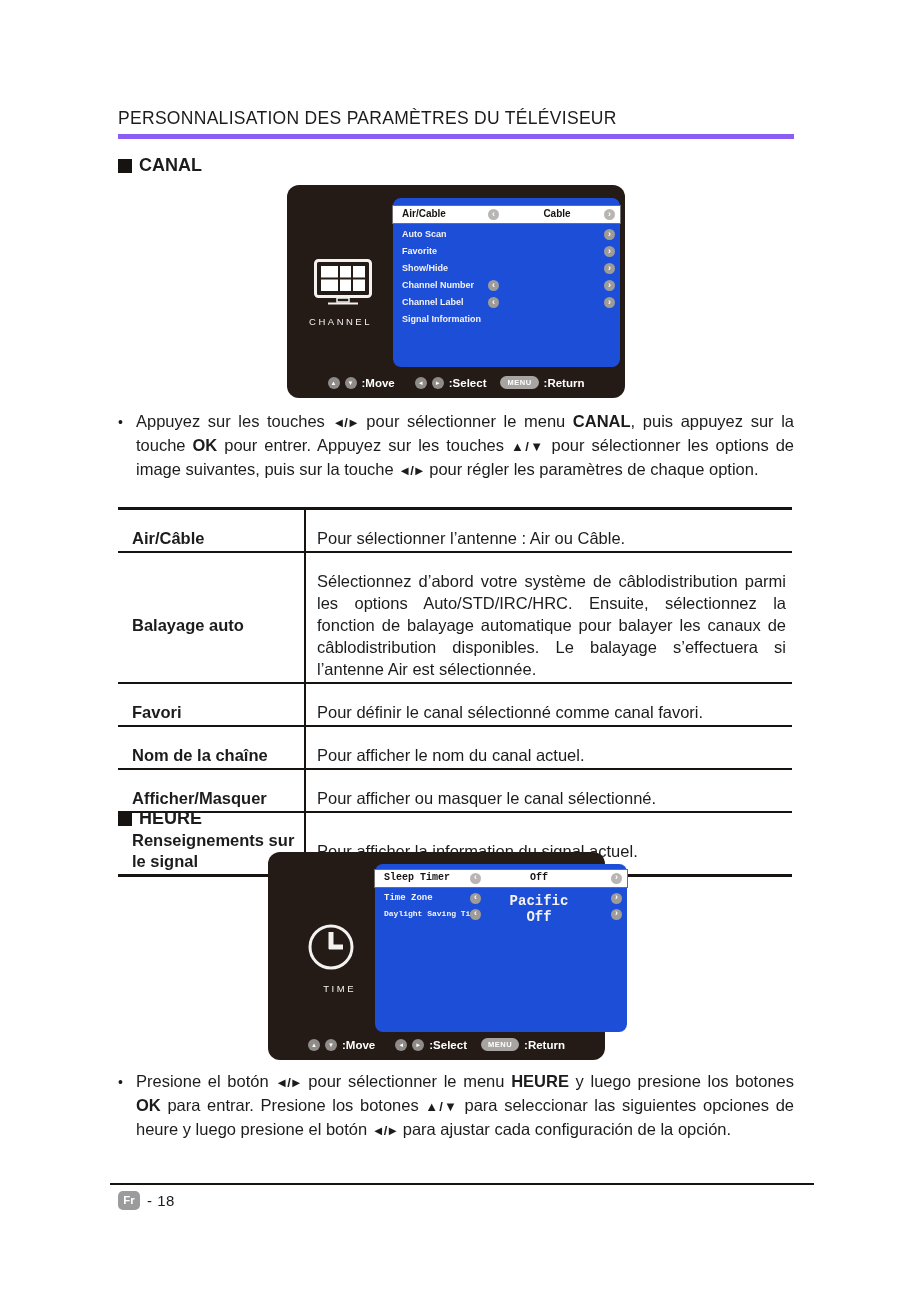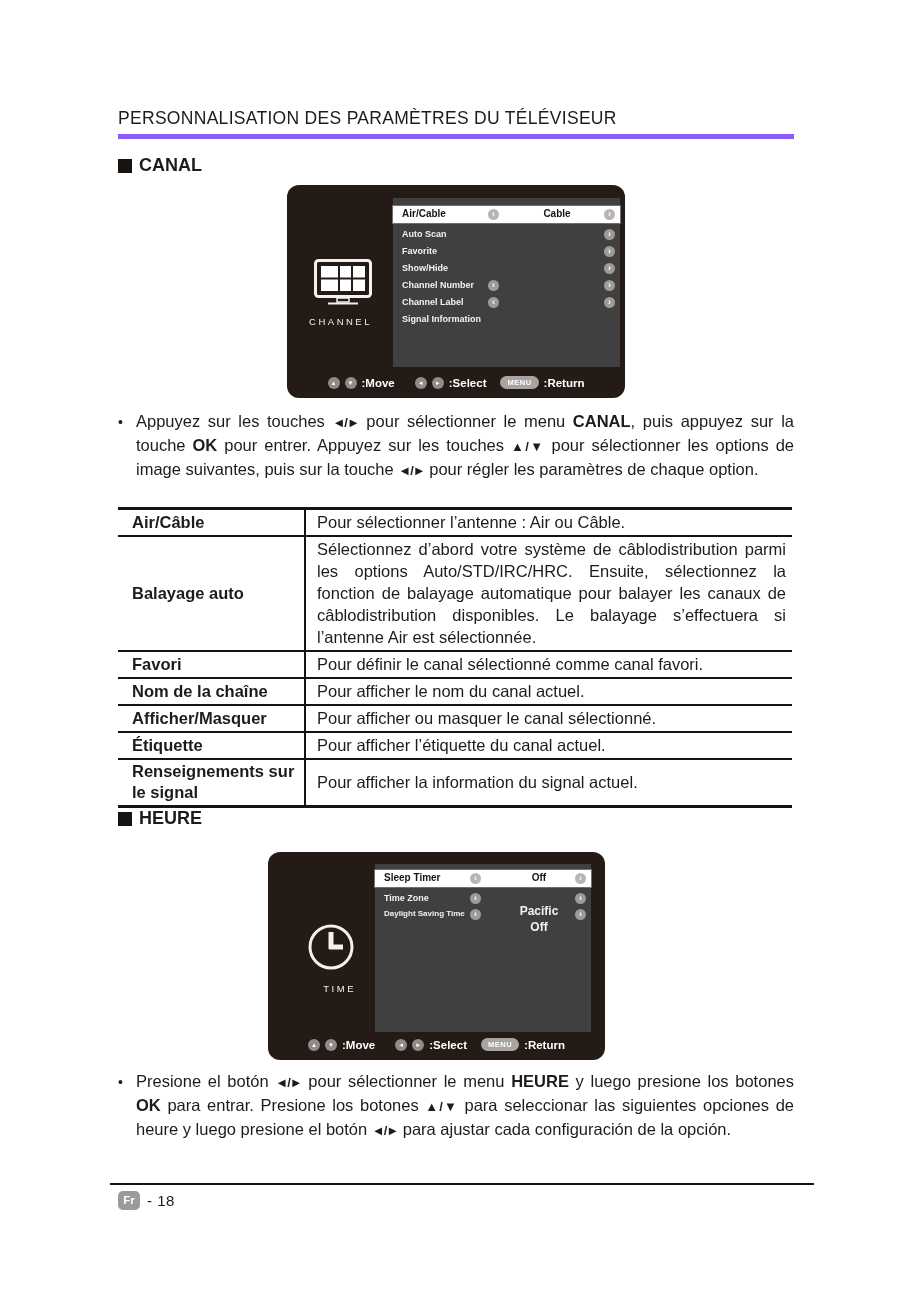--- a/index.html
+++ b/index.html
@@ -20,32 +20,32 @@
 
   
   .sec-head { display:flex; align-items:center; gap:7px; font-weight:700; font-size:18px; }
   .sec-square { width:14px; height:14px; background:#171310; display:inline-block; }
 
   
   .tv-frame {
     background:#241a16; border-radius:12px;
   }
   .tv-panel {
-    position:absolute; background:#404040;
+    position:absolute; background:#1d4ed8;border-radius:8px;
   }
   .menu-row { position:absolute; left:0; width:100%; height:14px; }
   .menu-row .mlabel {
     position:absolute; left:9px; top:1px;
     font-size:9px; font-weight:700; color:#f4f2f0; white-space:nowrap;
   }
   .menu-row.hl { background:#ffffff; height:17px; box-shadow:0 0 0 1px #6e6e6e; }
   .menu-row.hl .mlabel { color:#171310; font-size:10px; top:2px; }
   .menu-row .mvalue {
-    position:absolute; left:128px; width:72px; top:12px; text-align:center;
-    font-size:12px; font-weight:700; color:#f4f2f0; white-space:nowrap;
+    position:absolute; left:128px; width:72px; top:1px; text-align:center;
+    font-size:14px; font-weight:700; color:#f4f2f0; white-space:nowrap;
   }
   .menu-row.hl .mvalue { color:#171310; font-size:10px; top:2px; }
   .circ {
     position:absolute; width:11px; height:11px; border-radius:50%;
     background:#9e9b98; color:#ffffff; font-size:9px; line-height:10px;
     text-align:center; font-weight:700; top:1px;
   }
   .menu-row.hl .circ { background:#b9b5b2; top:3px; }
   .circ.l { left:95px; }
   .circ.r { right:5px; }
@@ -72,21 +72,21 @@
   .bullet-para { display:flex; font-size:16.5px; line-height:22px; text-align:justify; }
   .bullet-dot { width:18px; flex:0 0 18px; font-size:14px; padding-top:1px; }
   .bullet-para b { font-weight:700; }
   .tri { font-size:13px; font-weight:700; letter-spacing:-1px; }
 
   
   table.opts {
     border-collapse:collapse; width:674px; table-layout:fixed;
     font-size:16.5px; line-height:22px;
   }
-  table.opts td { vertical-align:middle; border-bottom:2px solid #171310; padding:1px 6px 2px 14px; }
+  table.opts td { vertical-align:middle; border-bottom:2px solid #171310; padding:17px 6px 2px 14px; }
   table.opts tr:first-child td { border-top:3px solid #171310; }
   table.opts tr:last-child td { border-bottom:3px solid #171310; }
   table.opts td.opt { width:187px; font-weight:700; border-right:2px solid #171310; line-height:21px; }
   table.opts td.desc { padding-left:11px; text-align:justify;margin-left:8px; }
 
   
   .footer-rule { left:110px; top:1183px; width:704px; height:2px; background:#171310; }
   .footer { left:118px; top:1191px; display:flex; align-items:center; gap:7px; }
   .lang-badge {
     background:#9b9b9b; color:#ffffff; font-size:11.5px; font-weight:700;
@@ -187,24 +187,20 @@
   </tr>
   <tr>
     <td class="opt">Nom de la chaîne</td>
     <td class="desc">Pour afficher le nom du canal actuel.</td>
   </tr>
   <tr>
     <td class="opt">Afficher/Masquer</td>
     <td class="desc">Pour afficher ou masquer le canal sélectionné.</td>
   </tr>
   <tr>
-    <td class="opt">Étiquette</td>
-    <td class="desc">Pour afficher l’étiquette du canal actuel.</td>
-  </tr>
-  <tr>
     <td class="opt">Renseignements sur le signal</td>
     <td class="desc">Pour afficher la information du signal actuel.</td>
   </tr>
 </tbody>
   </table>
 
 <div class="abs sec-head" style="left:118px; top:808px;">
   <span class="sec-square"></span>
   <span>HEURE</span>
 </div>
@@ -212,21 +208,21 @@
 <div class="abs tv-frame" style="left:268px; top:852px; width:337px; height:208px;">
   <div class="tv-icon-block" style="left:18px; top:70px; width:70px;">
     <svg width="50" height="50" viewBox="0 0 50 50">
       <circle cx="25" cy="25" r="21" fill="none" stroke="#f4f2f0" stroke-width="3"></circle>
       <line x1="25" y1="10" x2="25" y2="27" stroke="#f4f2f0" stroke-width="5"></line>
       <line x1="23" y1="25" x2="37" y2="25" stroke="#f4f2f0" stroke-width="5"></line>
     </svg>
     <div class="tv-icon-label">TIME</div>
   </div>
 
-  <div class="tv-panel" style="left:107px; top:12px; width:216px; height:168px;">
+  <div class="tv-panel" style="left:107px; top:12px; width:252px; height:168px;font-family:Liberation Mono, monospace;">
     <div class="menu-row hl" style="top:6px;">
       <span class="mlabel">Sleep Timer</span>
       <span class="circ l">‹</span>
       <span class="mvalue">Off</span>
       <span class="circ r">›</span>
     </div>
     <div class="menu-row" style="top:28px;">
       <span class="mlabel">Time Zone</span>
       <span class="circ l">‹</span>
       <span class="mvalue">Pacific</span>

